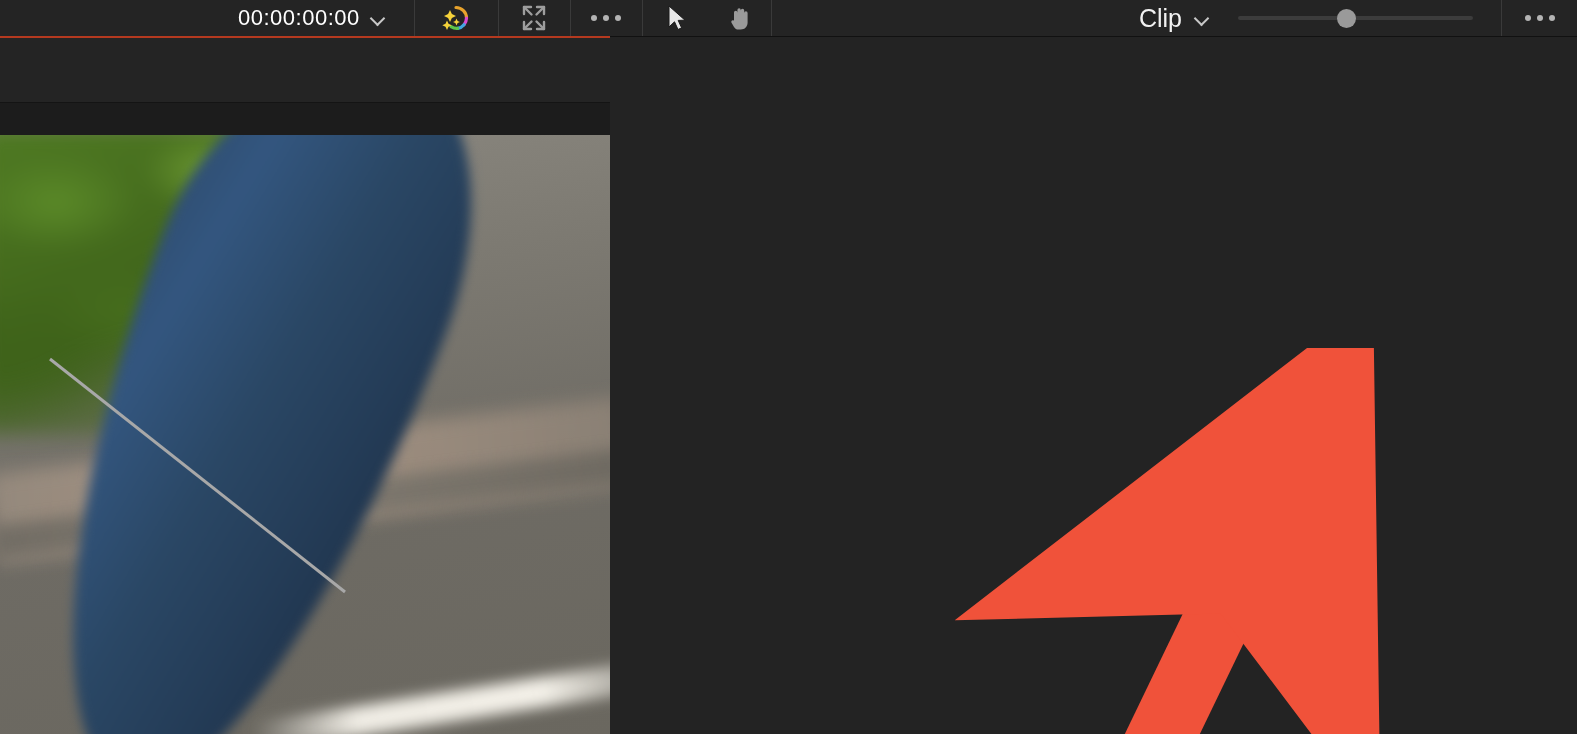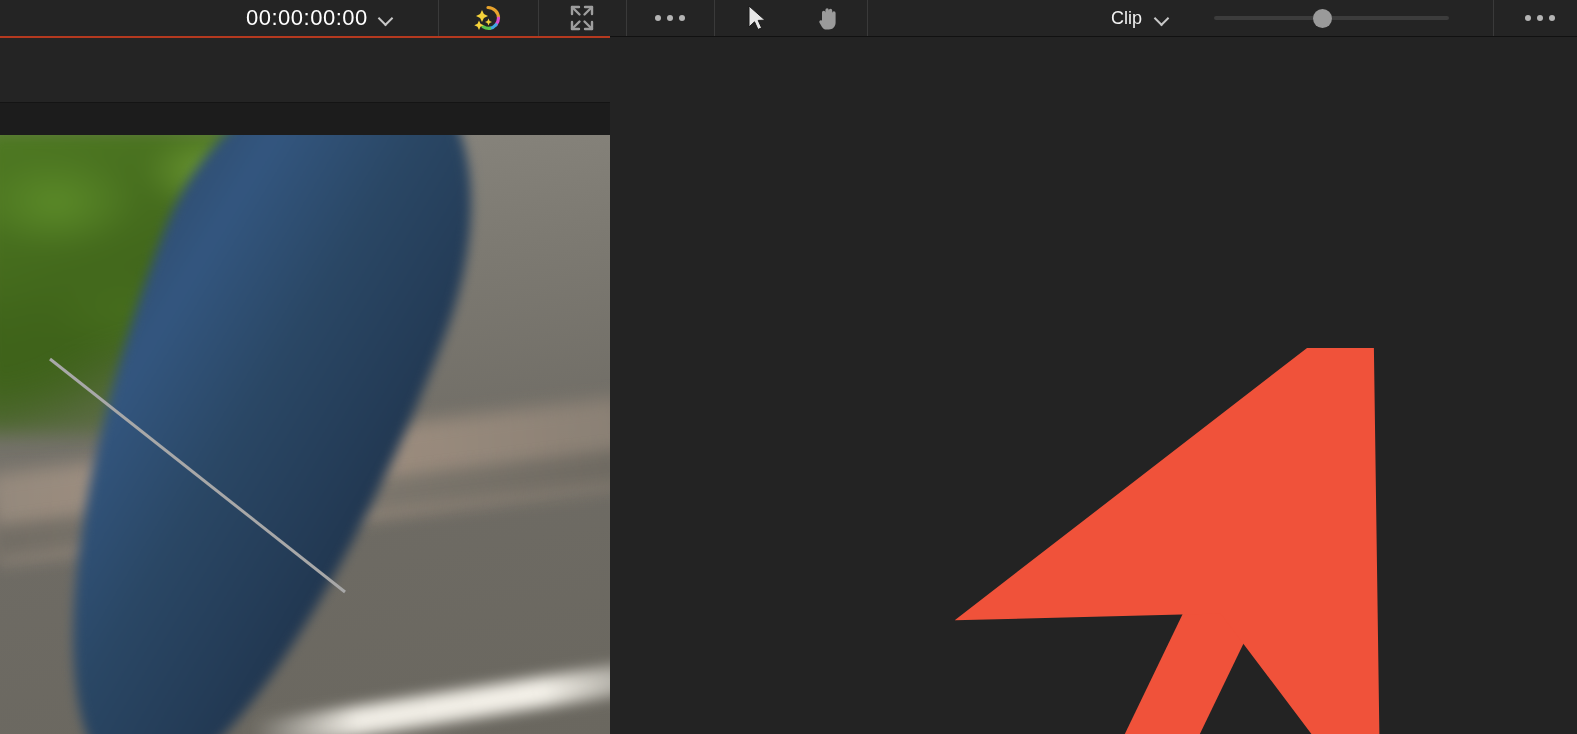--- a/index.html
+++ b/index.html
@@ -25,21 +25,20 @@
   
   .toolbar {
     position: absolute;
     left: 0; top: 0;
     width: 1577px;
     height: 36px;
     background: #242424;
     display: flex;
     align-items: flex-end;
     border-bottom: 1px solid #111;
-    gap: 8px;
   }
   .tb-spacer { flex: 0 0 auto; }
   .tb-cell {
     display: flex;
     align-items: center;
     justify-content: center;
     height: 36px;
     box-sizing: border-box;
   }
   .tb-sep {
@@ -77,21 +76,21 @@
   .dots-icon i {
     display: block;
     width: 6px; height: 6px;
     border-radius: 50%;
     background: #b4b4b4;
   }
   .arrow-icon { width: 26px; height: 28px; }
   .hand-icon { width: 28px; height: 28px; }
   .clip-label {
     color: #f2f2f2;
-    font-size: 18px;
+    font-size: 25px;
     padding-right: 12px;
   }
   .slider-wrap {
     width: 235px;
     height: 36px;
     display: flex;
     align-items: center;
     position: relative;
   }
   .slider-track {

